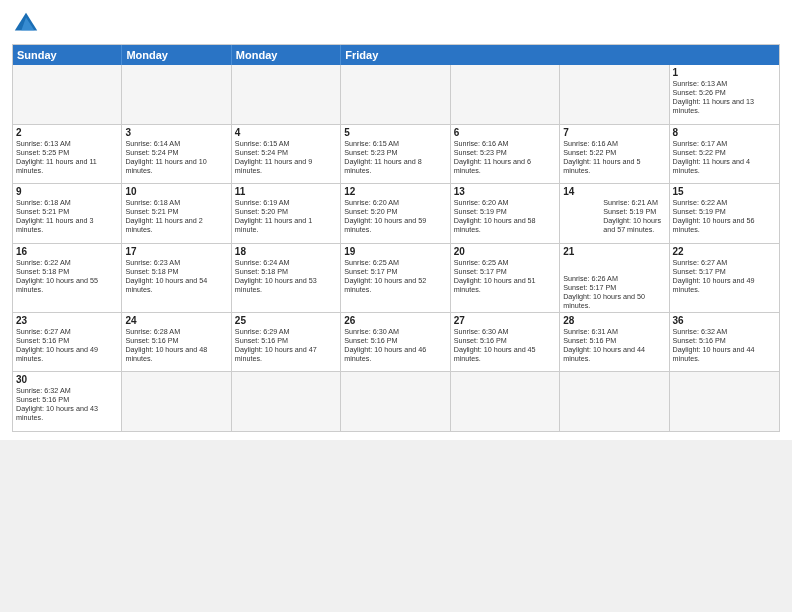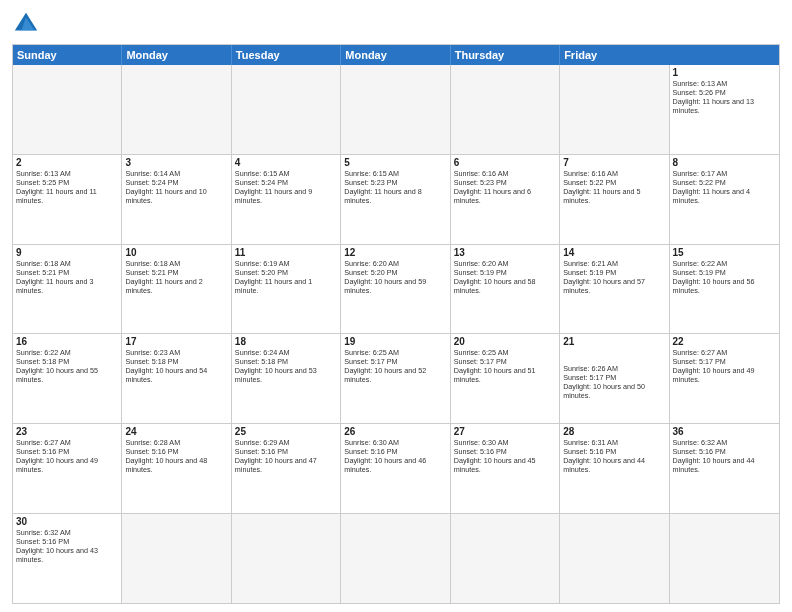--- a/index.html
+++ b/index.html
@@ -5,21 +5,21 @@
     * { margin: 0; padding: 0; box-sizing: border-box; }
     body {
       width: 792px;
       height: 612px;
       font-family: Arial, sans-serif;
       background: #f0f0f0;
       overflow: hidden;
     }
     .page {
       width: 792px;
-      height: 612px;
+      height: 440px;
       background: white;
       display: flex;
       flex-direction: column;
       padding: 10px 12px 8px 12px;
     }
     .header {
       display: flex;
       justify-content: space-between;
       align-items: flex-start;
       margin-bottom: 6px;
@@ -129,23 +129,21 @@
     <div class="title-block">
       <div class="month-title"></div>
       <div class="location"></div>
     </div>
   </div>
 
   <div class="calendar">
     <div class="cal-header">
     <div class="cal-header-cell">Sunday</div>
         <div class="cal-header-cell">Monday</div>
-        <div class="cal-header-cell">Tuesday</div>
         <div class="cal-header-cell">Monday</div>
-        <div class="cal-header-cell">Thursday</div>
         <div class="cal-header-cell">Friday</div>
       </div>
     <div class="cal-body">
     <div class="cal-row">
           <div class="cal-cell empty"></div>
           <div class="cal-cell empty"></div>
           <div class="cal-cell empty"></div>
           <div class="cal-cell empty"></div>
           <div class="cal-cell empty"></div>
           <div class="cal-cell empty"></div>
@@ -226,21 +224,21 @@
 Daylight: 10 hours and 59 minutes.</div>
           </div>
           <div class="cal-cell">
             <div class="day-num">13</div>
             <div class="cell-text" style="white-space: pre-line;">Sunrise: 6:20 AM
 Sunset: 5:19 PM
 Daylight: 10 hours and 58 minutes.</div>
           </div>
           <div class="cal-cell">
             <div class="day-num">14</div>
-            <div class="cell-text" style="white-space: pre-line;">Sunrise: 6:21 AM
+            <div class="cell-text" style="white-space: pre-line; margin-left: 40px;">Sunrise: 6:21 AM
 Sunset: 5:19 PM
 Daylight: 10 hours and 57 minutes.</div>
           </div>
           <div class="cal-cell">
             <div class="day-num">15</div>
             <div class="cell-text" style="white-space: pre-line;">Sunrise: 6:22 AM
 Sunset: 5:19 PM
 Daylight: 10 hours and 56 minutes.</div>
           </div>
         </div>

